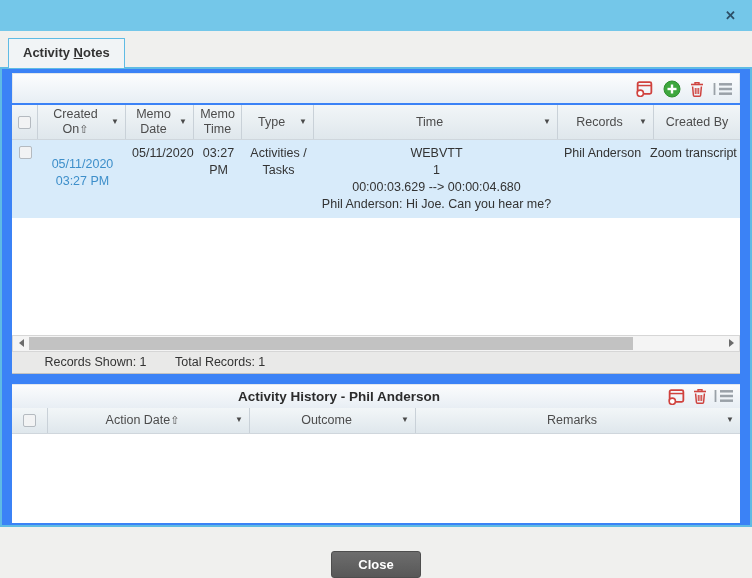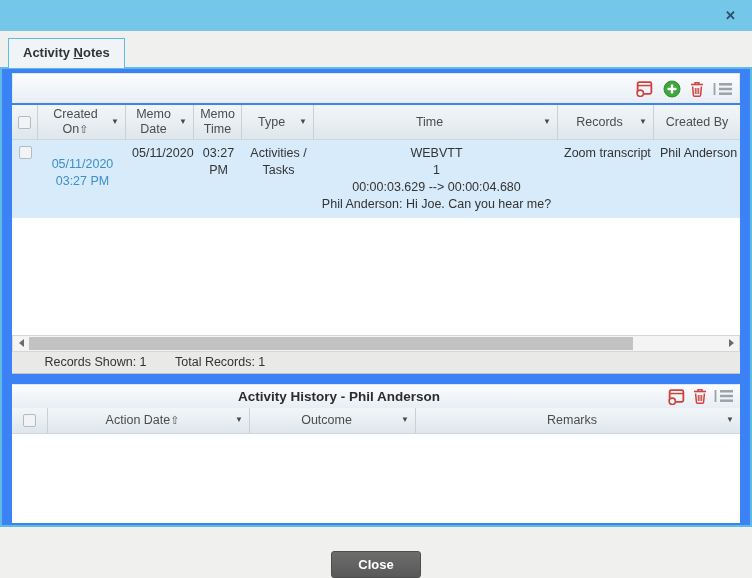--- a/index.html
+++ b/index.html
@@ -212,22 +212,22 @@
         </div>
         <div class="gr-cell col-mdate nowrap">05/11/2020</div>
         <div class="gr-cell col-mtime">03:27 PM</div>
         <div class="gr-cell col-type">Activities / Tasks</div>
         <div class="gr-cell col-notes">
           <div>WEBVTT</div>
           <div>1</div>
           <div class="nowrap">00:00:03.629 --&gt; 00:00:04.680</div>
           <div class="nowrap">Phil Anderson: Hi Joe. Can you hear me?</div>
         </div>
+        <div class="gr-cell col-cby nowrap">Phil Anderson</div>
         <div class="gr-cell col-kw nowrap">Zoom transcript</div>
-        <div class="gr-cell col-cby nowrap">Phil Anderson</div>
       </div>
 
       <div class="grid-body-empty"></div>
 
       <div class="hscroll">
         <span class="hs-arrow">
             <span class="tri-left"></span>
           </span>
         <span class="hs-track">
           <span class="hs-thumb"></span>

